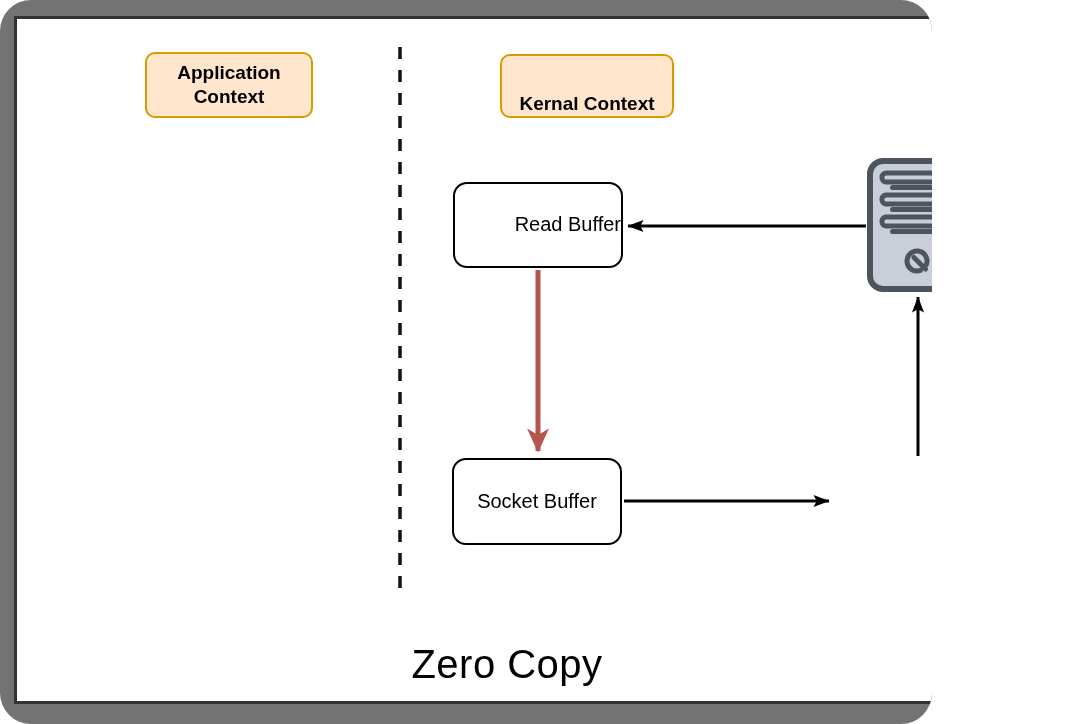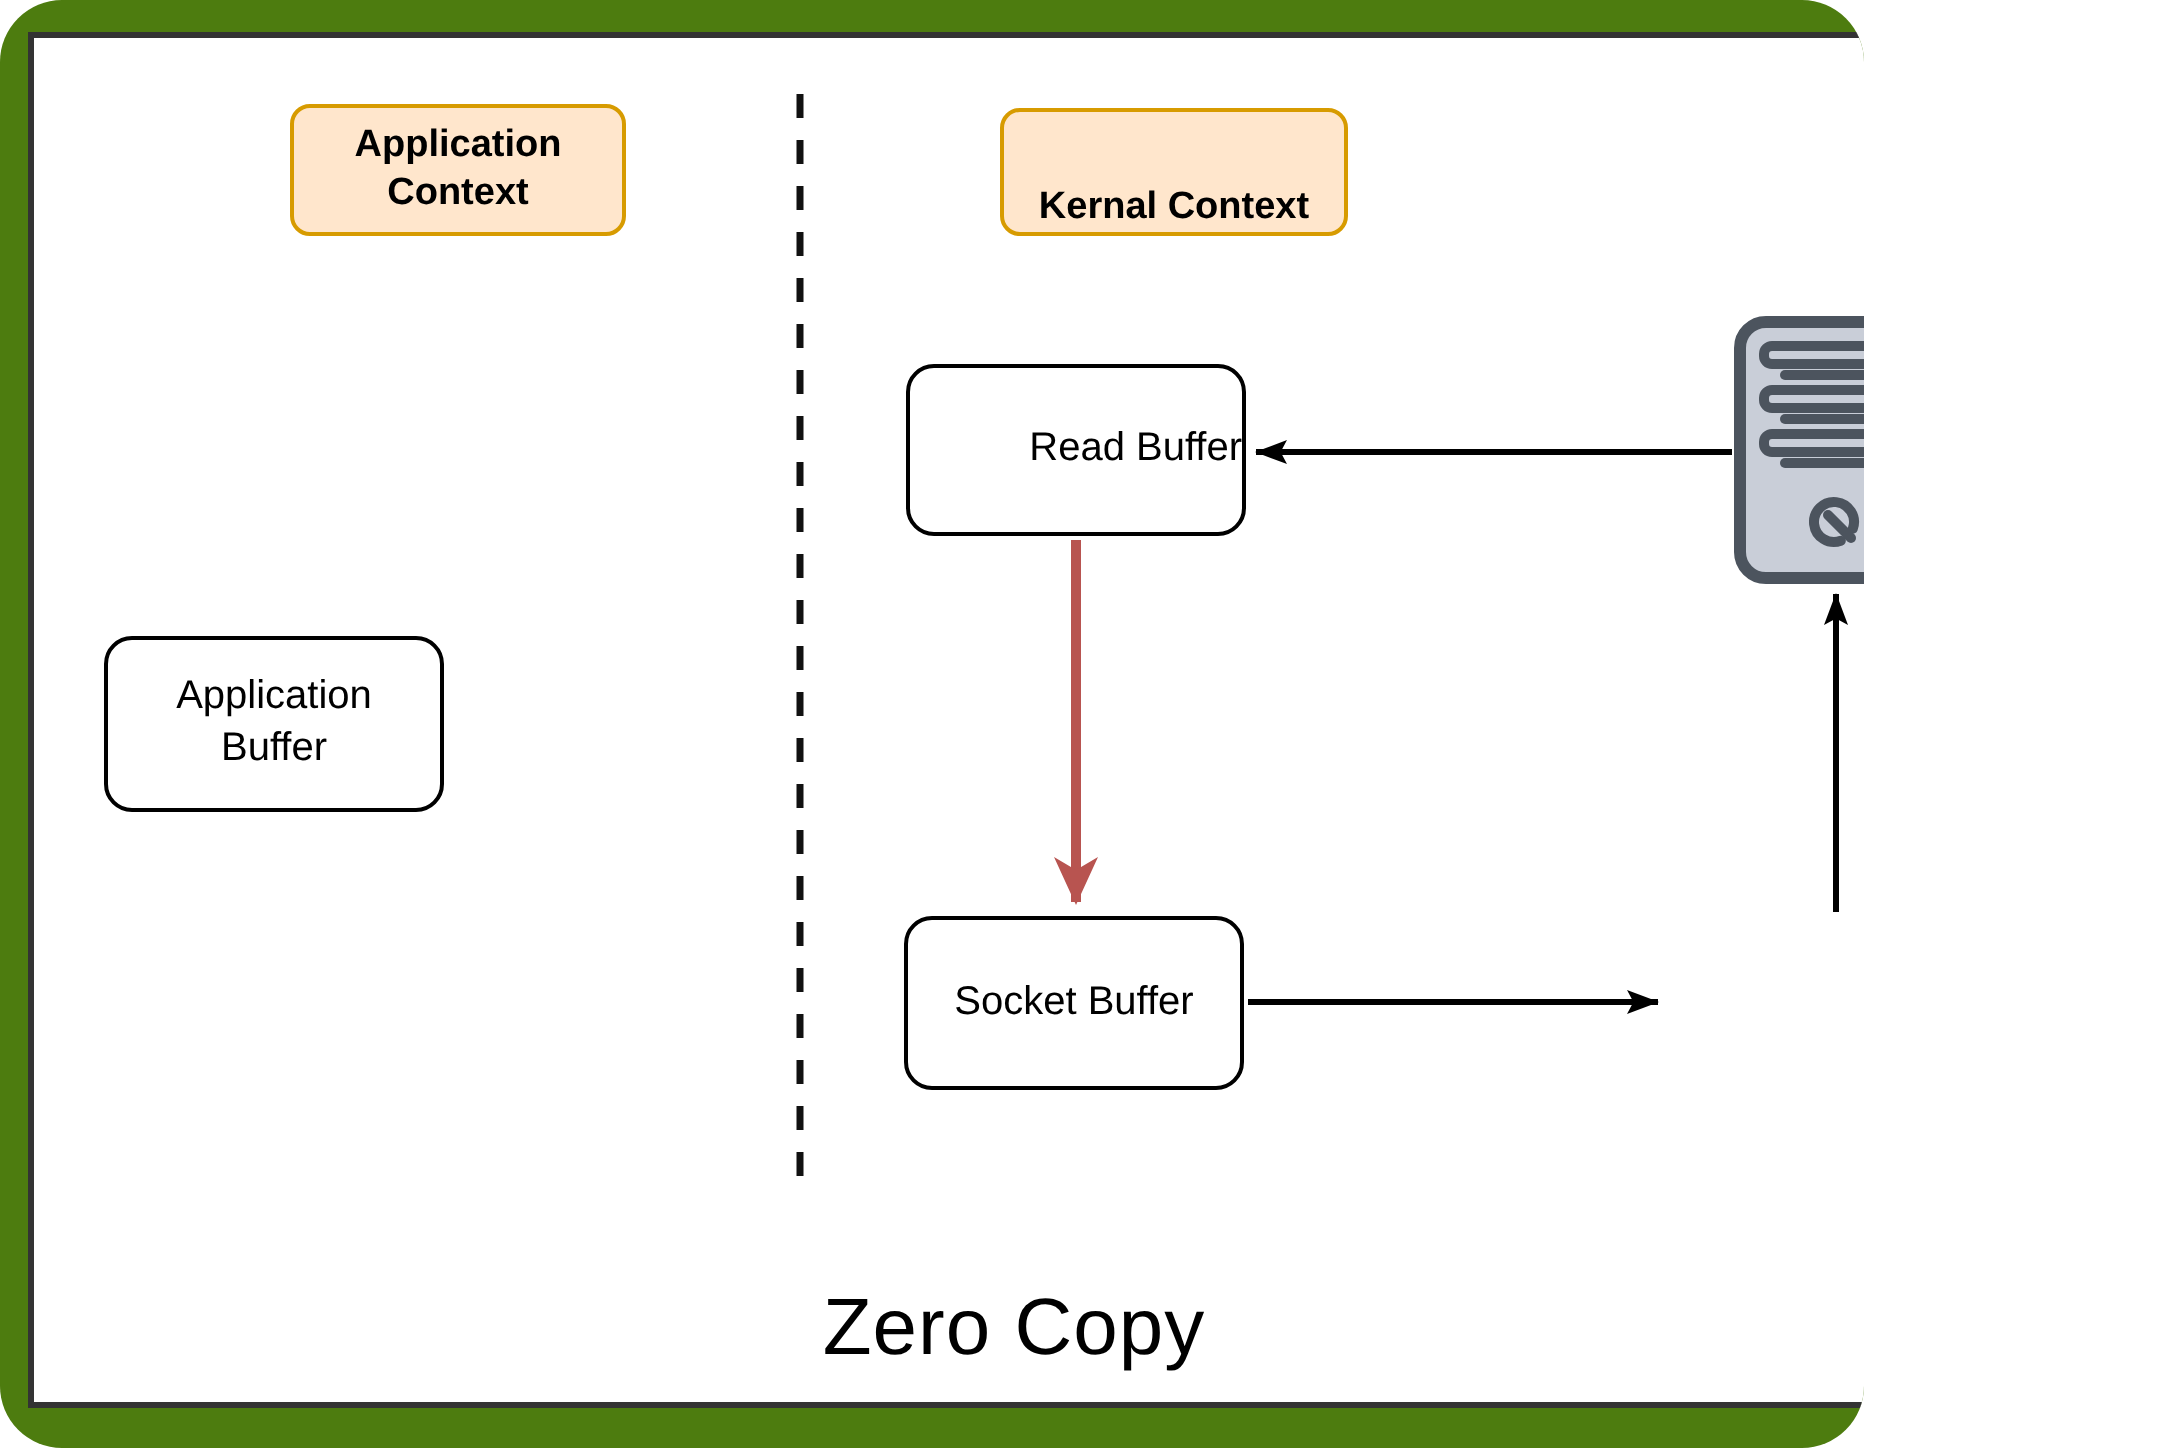--- a/index.html
+++ b/index.html
@@ -1,20 +1,20 @@
 <!DOCTYPE html>
 <html><head>
 <meta charset="utf-8">
 <style>
   html, body { margin: 0; padding: 0; background: #ffffff; }
   .canvas {
     position: relative;
     width: 932px;
     height: 724px;
-    background: #4d7c0f;
+    background: #737373;
     font-family: "Liberation Sans", sans-serif;
     color: #000;
     overflow: hidden;
     border-radius: 31px;
   }
   .frame {
     position: absolute;
     left: 14px; top: 16px;
     width: 1044px; height: 682px;
     border: 3px solid #333333;
@@ -113,23 +113,20 @@
   </svg>
 
   <div class="context-label" style="left:145px; top:52px; width:168px; height:66px;">
     <span class="wrap-narrow">Application Context</span>
   </div>
 
   <div class="context-label" style="left:500px; top:54px; width:174px; height:64px;align-items:flex-end;">
     <span>Kernal Context</span>
   </div>
 
-  <div class="node" style="left:52px; top:318px; width:170px; height:88px;">
-    <span class="wrap-narrow">Application Buffer</span>
-  </div>
 
   <div class="node" style="left:453px; top:182px; width:170px; height:86px;justify-content:flex-end;">
     <span>Read Buffer</span>
   </div>
 
   <div class="node" style="left:452px; top:458px; width:170px; height:87px;">
     <span>Socket Buffer</span>
   </div>
 
 

